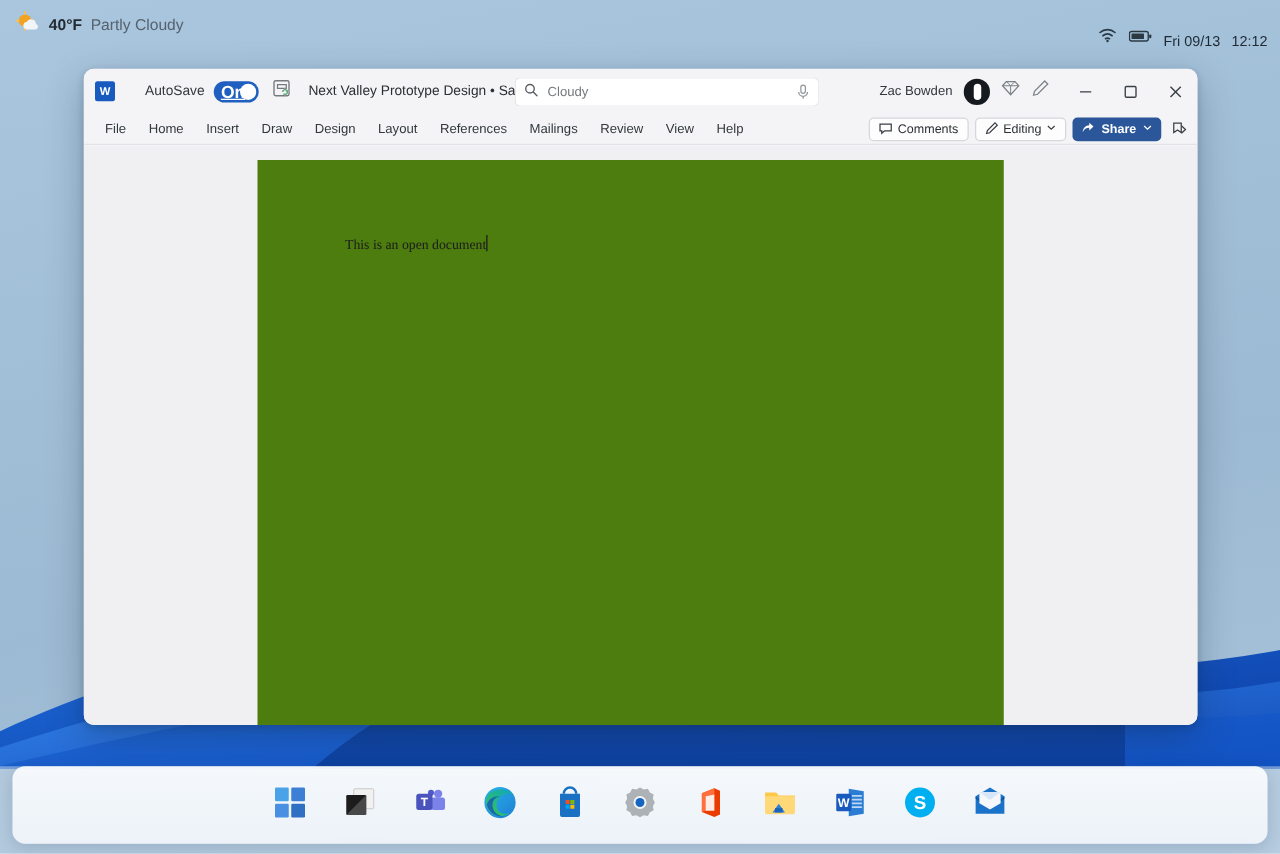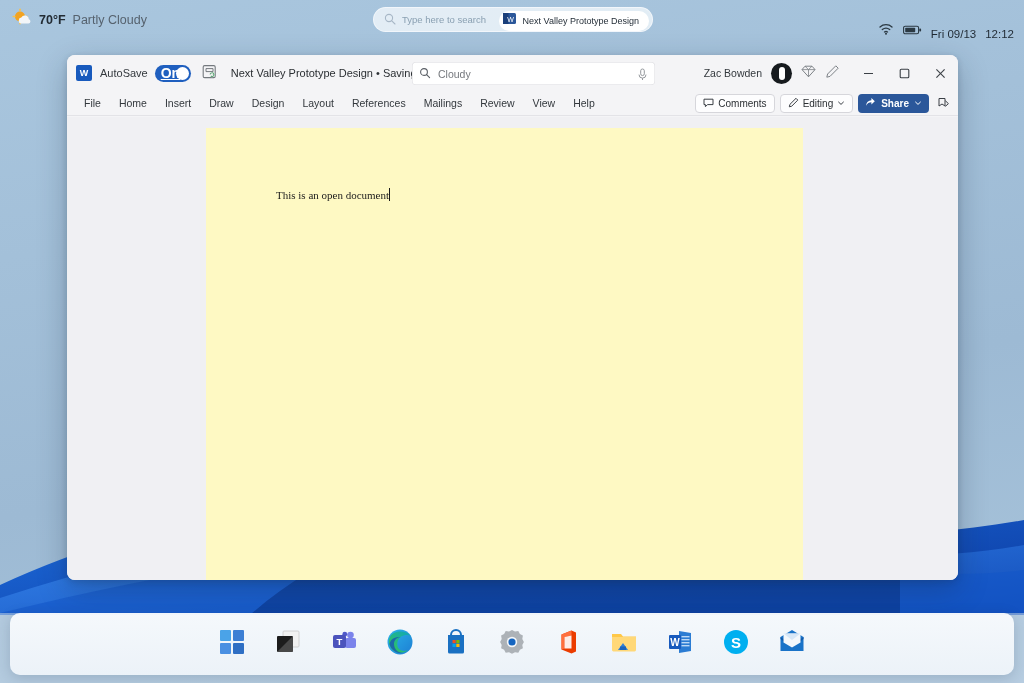--- a/index.html
+++ b/index.html
@@ -68,21 +68,21 @@
   }
   .word-logo {
     width: 16px; height: 16px; margin-left: 9px; border-radius: 2px;
     background: #185abd; position: relative;
     display: flex; align-items: center; justify-content: center;
   }
   .word-logo::after {
     content: "W"; color: #fff; font-size: 9px; font-weight: bold;
     font-family: "Liberation Sans", sans-serif;
   }
-  .autosave-label { font-size: 11px; color: #33383d; margin-left: 8px; }
+  .autosave-label { font-size: 11px; color: #33383d; margin-left: 24px; }
   .toggle {
     width: 36px; height: 17px; border-radius: 9px; background: #1f5fbf;
     margin-left: 7px; position: relative; display: flex; align-items: center;
   }
   .toggle-text { font-size: 14px; color: #fff; margin-left: 6px; font-weight: 600; text-decoration: underline;}
   .toggle-knob {
     position: absolute; right: 2px; top: 2px;
     width: 13px; height: 13px; border-radius: 50%; background: #fff;
   }
   .save-icon { margin-left: 11px; opacity: .75; }
@@ -153,21 +153,21 @@
     align-items: center; justify-content: center; cursor: pointer;
   }
 
   
   .canvas {
     position: absolute; left: 0; top: 62px; right: 0; bottom: 0;
     background: #f0f0f3;
   }
   .page {
     position: absolute; left: 139px; top: 11px;
-    width: 597px; height: 452px; background: #fef9c3;
+    width: 597px; height: 452px; background: #4d7c0f;
   }
   .doc-text {
     position: absolute; left: 70px; top: 60px;
     font-size: 11px; color: #1b1b1b;
     font-family: "Liberation Serif", serif;
     white-space: nowrap;
   }
   .caret {
     display: inline-block; width: 1px; height: 13px;
     background: #1b1b1b; vertical-align: -2px; margin-left: 0px;
@@ -225,44 +225,24 @@
           <circle cx="8" cy="8.5" r="5" fill="#f2a321"></circle>
           <g fill="#f8c14a">
             <rect x="7.2" y="0.5" width="1.6" height="3" rx=".8"></rect>
             <rect x="7.2" y="13.5" width="1.6" height="3" rx=".8"></rect>
             <rect x="0.5" y="7.7" width="3" height="1.6" rx=".8"></rect>
             <rect x="13" y="7.7" width="3" height="1.6" rx=".8"></rect>
           </g>
           <path d="M9 15.5 a3 3 0 0 1 .3-5.9 a4 4 0 0 1 7.5 1.6 a2.2 2.2 0 0 1-.3 4.3 z" fill="#f2f5f8"></path>
         </svg>
       </span>
-      <span class="weather-temp">70°F</span>
+      <span class="weather-temp">40°F</span>
       <span class="weather-desc">Partly Cloudy</span>
     </div>
 
-    <div class="searchwrap">
-      <span class="search-glass">
-        <svg width="12" height="12" viewBox="0 0 12 12">
-          <circle cx="5" cy="5" r="3.6" fill="none" stroke="#6d8399" stroke-width="1.1"></circle>
-          <line x1="7.8" y1="7.8" x2="11" y2="11" stroke="#6d8399" stroke-width="1.1" stroke-linecap="round"></line>
-        </svg>
-      </span>
-      <span class="search-ph">Type here to search</span>
-
-      <div class="taskpill">
-        <span>
-          <svg width="15" height="15" viewBox="0 0 15 15">
-            <rect x="1" y="2" width="13" height="11" rx="1.5" fill="#2b579a"></rect>
-            <rect x="1" y="2" width="5.5" height="11" fill="#1a3f7a"></rect>
-            <text x="8.5" y="10.5" font-size="7" fill="#fff" font-family="Liberation Sans, sans-serif" text-anchor="middle">W</text>
-          </svg>
-        </span>
-        <span class="taskpill-label">Next Valley Prototype Design</span>
-      </div>
-    </div>
 
     <div class="tray">
       <span>
         <svg width="16" height="14" viewBox="0 0 16 14">
           <path d="M2 5 A9 9 0 0 1 14 5" fill="none" stroke="#2b3943" stroke-width="1.3" stroke-linecap="round"></path>
           <path d="M4.3 7.6 A6 6 0 0 1 11.7 7.6" fill="none" stroke="#2b3943" stroke-width="1.3" stroke-linecap="round"></path>
           <path d="M6.4 10 A3 3 0 0 1 9.6 10" fill="none" stroke="#2b3943" stroke-width="1.3" stroke-linecap="round"></path>
           <circle cx="8" cy="11.8" r="1" fill="#2b3943"></circle>
         </svg>
       </span>

